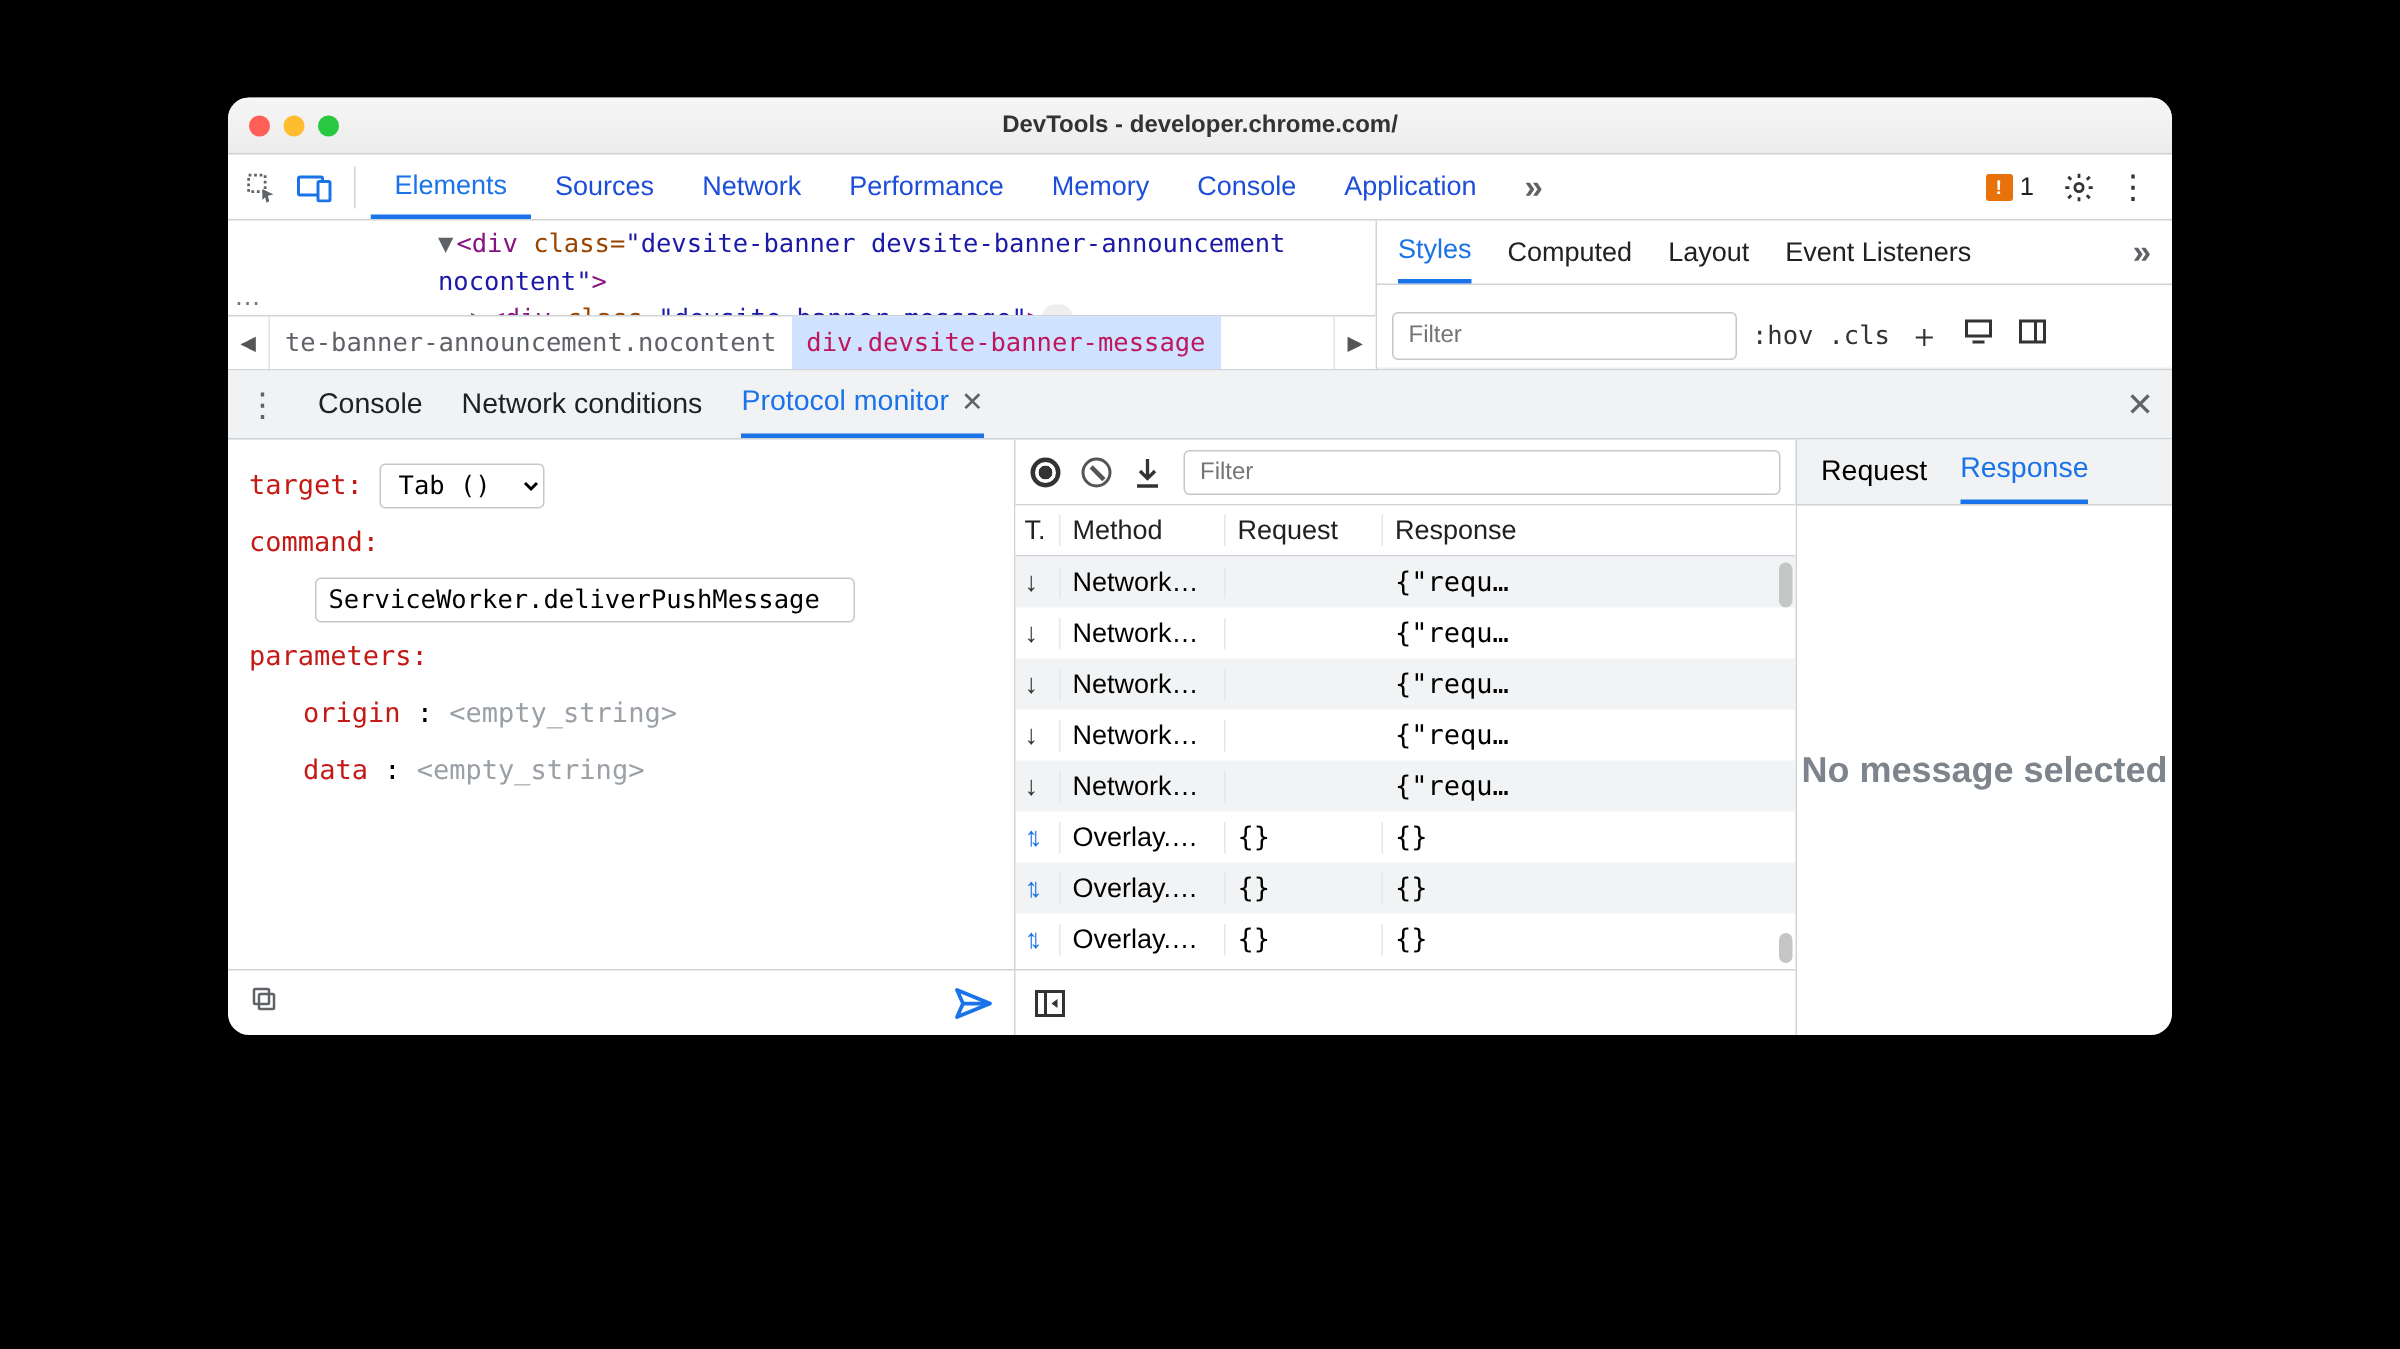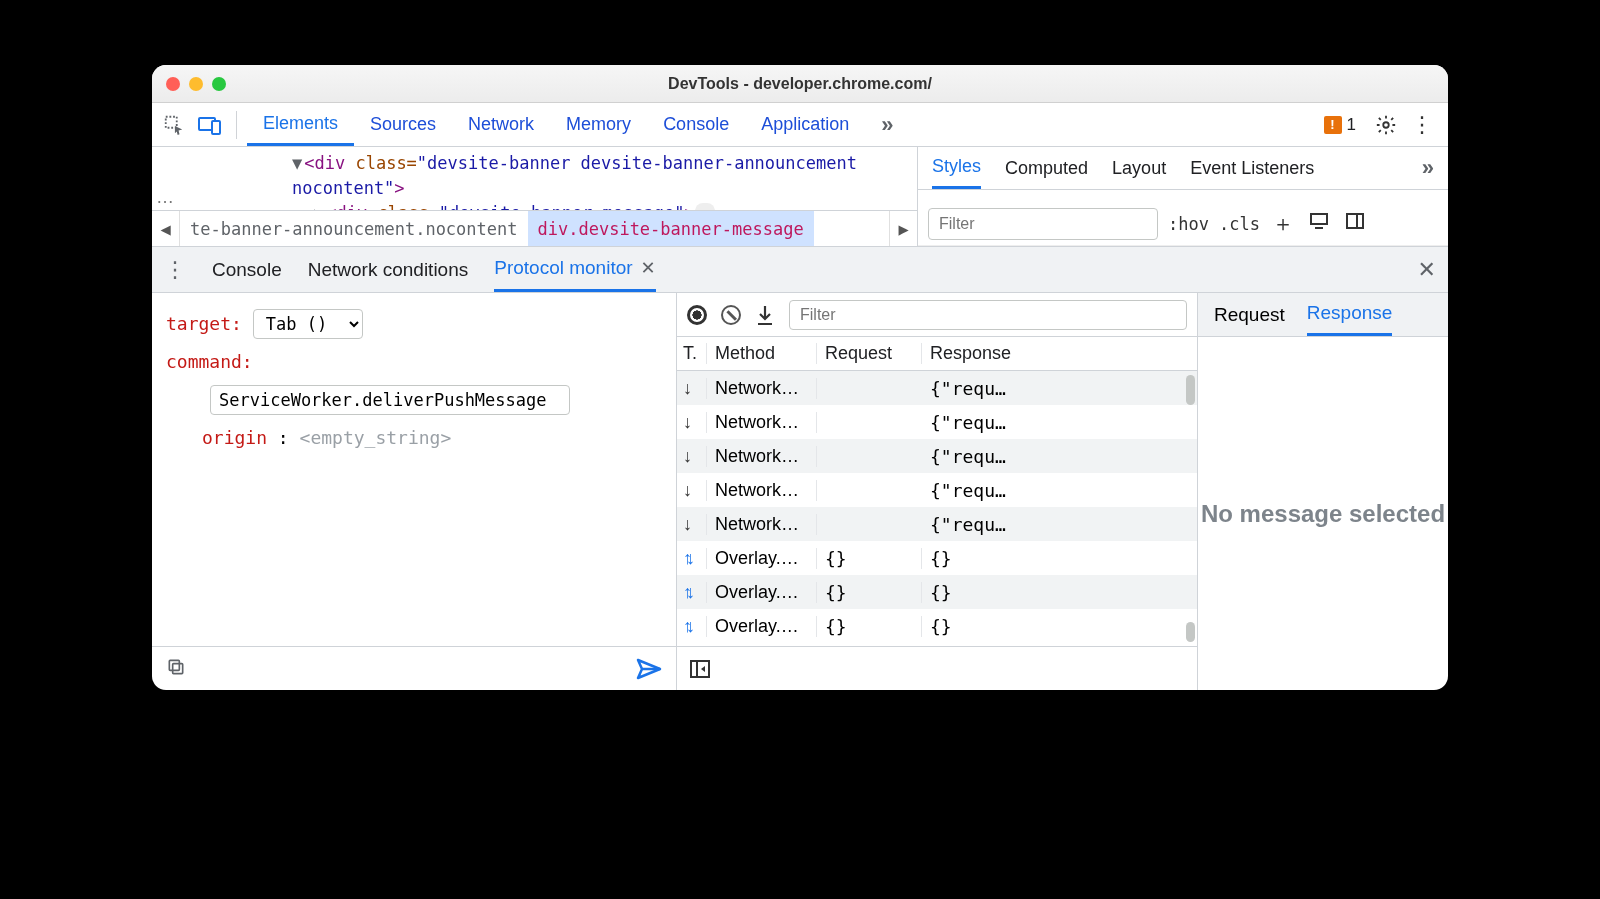--- a/index.html
+++ b/index.html
@@ -145,20 +145,21 @@
       <svg width="24" height="20" viewBox="0 0 24 20" fill="none" stroke="#1a73e8" stroke-width="2">
           <rect x="1" y="3" width="16" height="12" rx="1"></rect>
           <rect x="14" y="6" width="8" height="13" rx="1" fill="#fff"></rect>
         </svg>
     </div>
     <div style="width:1px;height:28px;background:#d0d3d7;margin:0 6px"></div>
     <div class="tabset">
       <div class="tab active">Elements</div>
       <div class="tab">Sources</div>
       <div class="tab">Network</div>
+      <div class="tab">Performance</div>
       <div class="tab">Memory</div>
       <div class="tab">Console</div>
       <div class="tab">Application</div>
       <div class="tab" style="font-weight:700;color:#5f6368;font-size:22px">»</div>
     </div>
     <div class="warn-badge">
       <div class="sq">!</div>
       <span>1</span>
     </div>
     <div class="icon-btn" style="margin-left:10px">
@@ -226,21 +227,23 @@
     <div class="cmd-pane">
       <div class="cmd-scroll">
         <div>
           <span class="lbl">target:</span>
           <select><option>Tab ()</option></select>
         </div>
         <div>
           <span class="lbl">command:</span>
           <input class="cmdname" value="ServiceWorker.deliverPushMessage" style="">
         </div>
+        <div><span class="lbl">parameters:</span></div>
         <div><span class="lbl2">origin</span> : <span class="empty">&lt;empty_string&gt;</span></div>
+        <div><span class="lbl2">data</span> : <span class="empty">&lt;empty_string&gt;</span></div>
       </div>
       <div class="cmd-footer">
         <span class="copy-ic">
           <svg width="20" height="20" viewBox="0 0 24 24" fill="none" stroke="#5f6368" stroke-width="2">
               <rect x="8" y="8" width="12" height="12" rx="1"></rect>
               <rect x="4" y="4" width="12" height="12" rx="1"></rect>
             </svg>
         </span>
         <span class="send-ic">
           <svg width="26" height="24" viewBox="0 0 26 24" fill="none" stroke="#1a73e8" stroke-width="2.5" stroke-linejoin="round">

